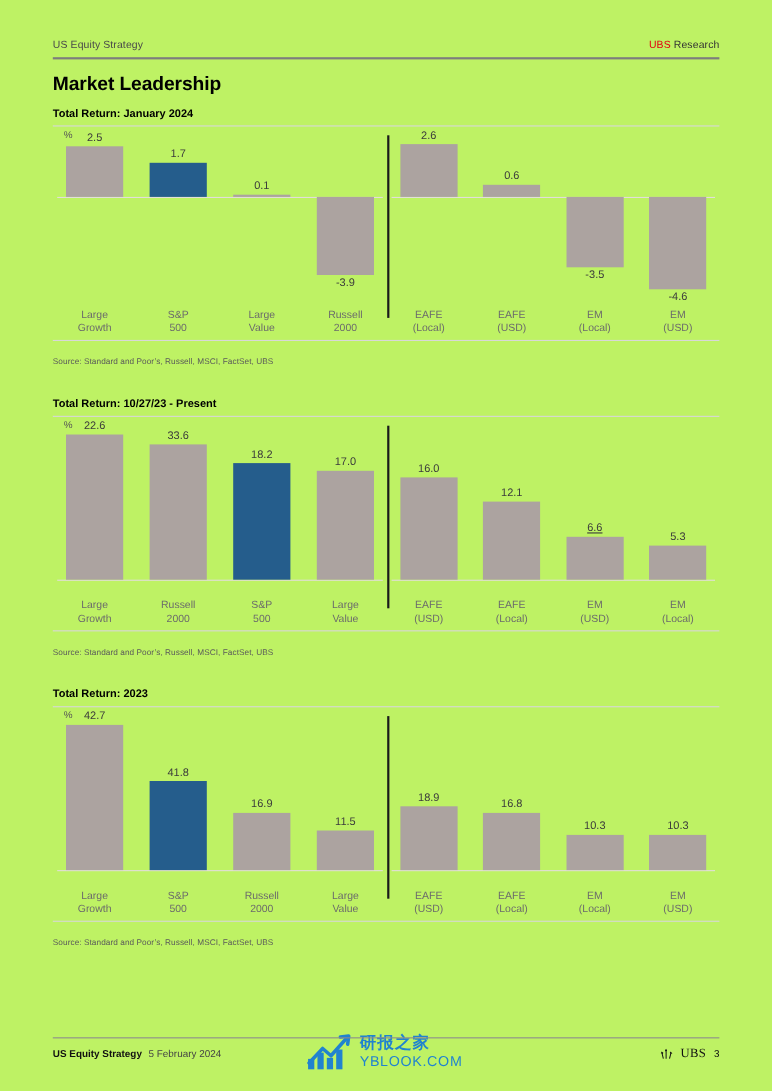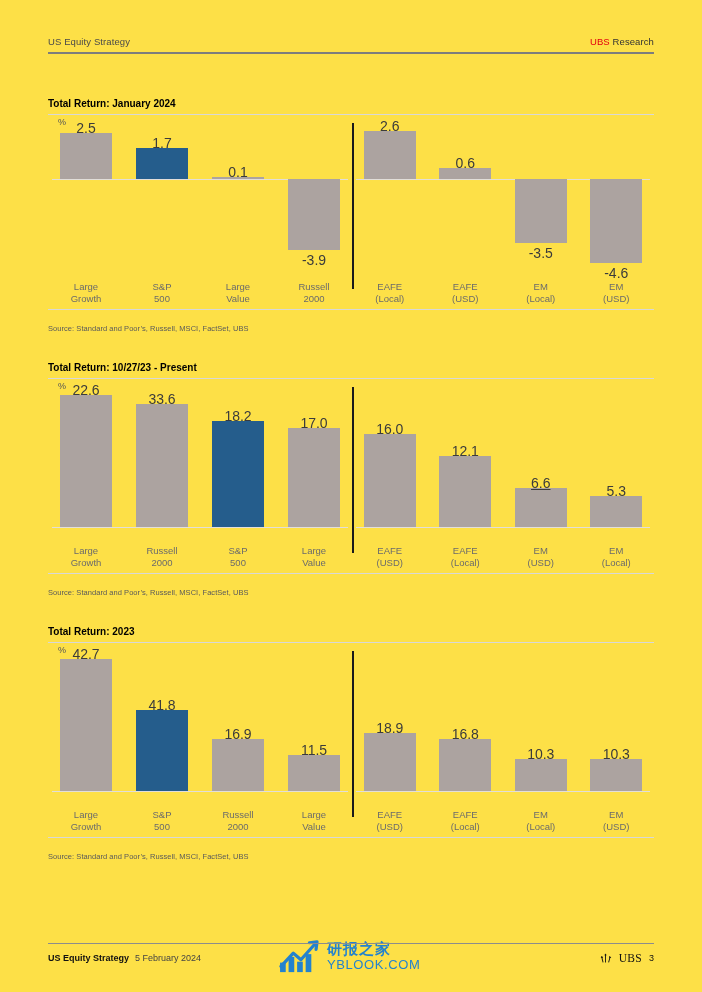--- a/index.html
+++ b/index.html
@@ -5,21 +5,21 @@
   * { box-sizing: border-box; margin: 0; padding: 0; }
   html, body {
     width: 702px; height: 992px;
     background: #ffffff;
     font-family: "Liberation Sans", sans-serif;
     color: #231f20;
   }
   .page {
     position: relative;
     width: 702px; height: 992px;
-    background: #fde047;
+    background: #bef264;
     overflow: hidden;
   }
 
   
   .header {
     position: absolute;
     left: 48px; top: 36px; width: 606px;
     display: flex; align-items: flex-end; justify-content: space-between;
   }
   .header-left {
@@ -83,21 +83,21 @@
     position: absolute; top: 0; bottom: 0;
   }
   .bar {
     position: absolute; left: 50%; transform: translateX(-50%);
     width: 52px;
     background: #aca3a0;
   }
   .bar.blue { background: #255d8c; }
   .vallabel {
     position: absolute; left: 50%; transform: translateX(-50%);
-    font-size: 14px; color: #3b3b3b; white-space: nowrap;
+    font-size: 10px; color: #3b3b3b; white-space: nowrap;
   }
   .xlabel {
     position: absolute; bottom: 10px; left: 50%;
     transform: translateX(-50%);
     font-size: 9.5px; color: #6b6b6b; text-align: center;
     line-height: 12px; white-space: nowrap;
   }
 
   .source {
     font-size: 7.5px; color: #5a5a5a; margin-top: 14px;
@@ -148,20 +148,21 @@
 <div class="page">
 
   <div class="header">
     <div class="header-left">US Equity Strategy</div>
     <div class="header-right">
       <span class="hr-ubs">UBS</span><span class="hr-research"> Research</span>
     </div>
   </div>
   <div class="header-rule"></div>
 
+  <div class="page-title">Market Leadership</div>
 
   <div class="section sec1">
     <div class="sec-title">Total Return: January 2024</div>
     <div class="sec-rule"></div>
     <div class="chart-wrap">
       <div class="panels">
         <div class="panel panel-left">
           <div class="pct-label" style="top: 2px;">%</div>
           <div class="bars">
               <div class="zeroline" style="top: 63.6667px;"></div>

